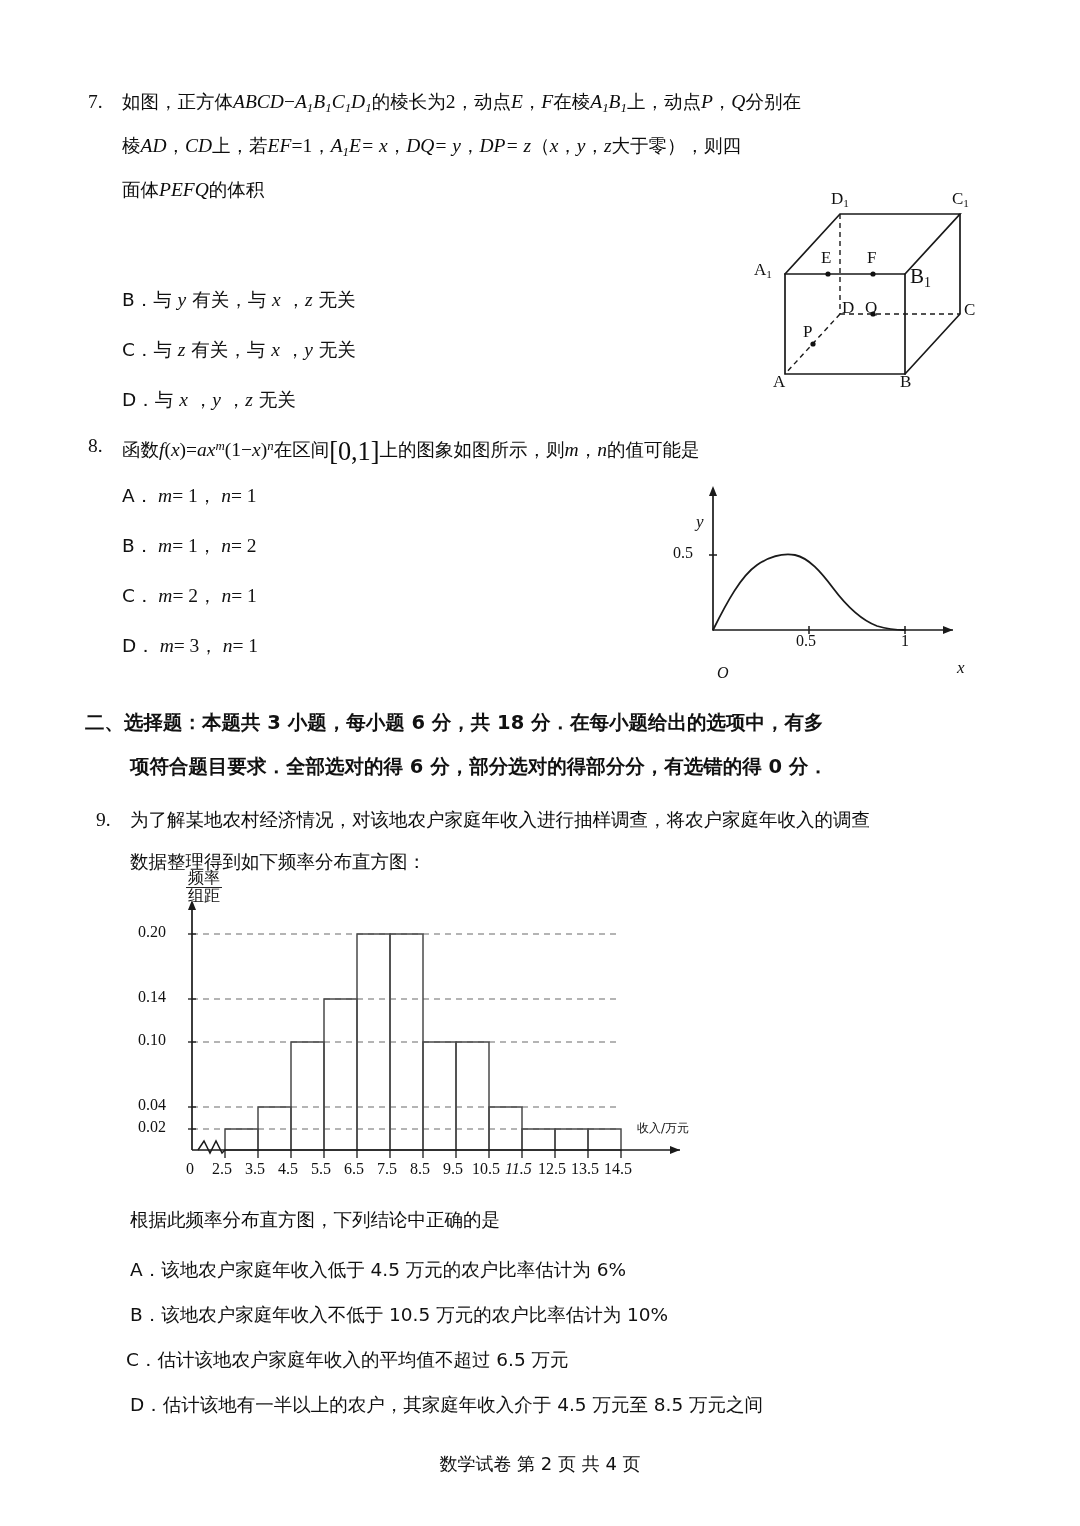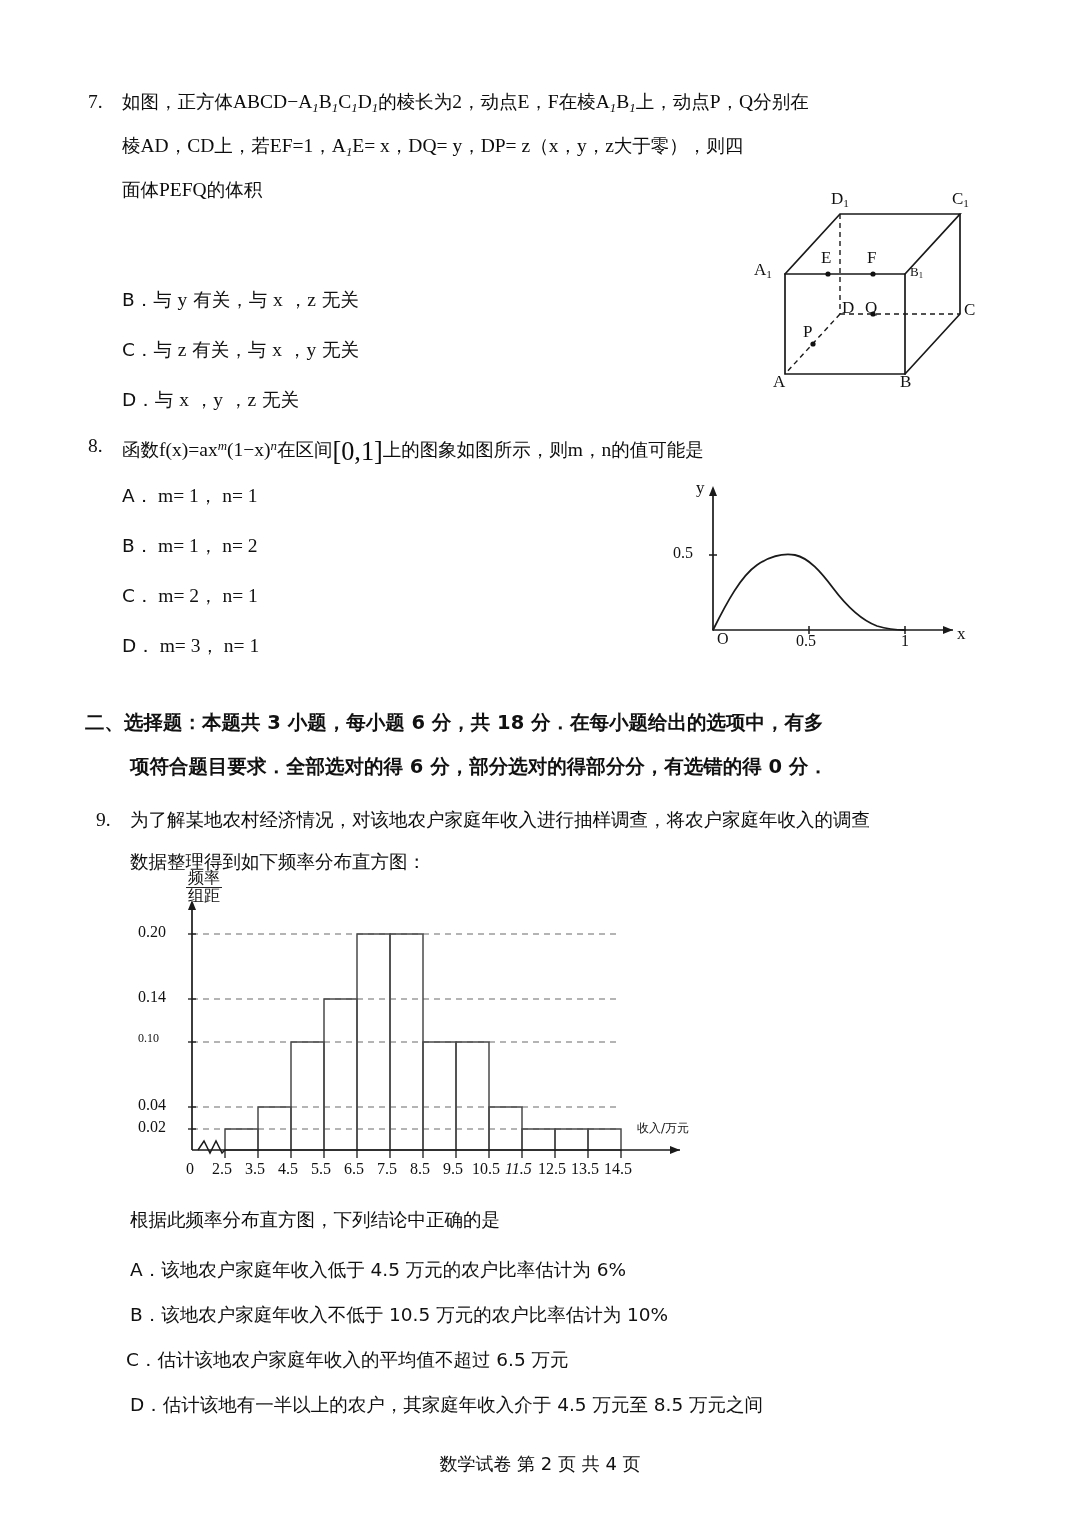--- a/index.html
+++ b/index.html
@@ -11,21 +11,21 @@
     color:#111111;
     position:relative;
     overflow:hidden;
   }
   .page{position:relative;width:1080px;height:1526px;}
 
   
   .q{position:absolute;font-size:19.5px;line-height:44px;color:#0d0d0d;}
   .qnum{position:absolute;font-size:19.5px;line-height:44px;}
   .opt{position:absolute;font-size:19.5px;line-height:44px;white-space:nowrap;}
-  .mi{font-family:"Liberation Serif","DejaVu Serif",serif;}
+  .mi{font-family:"Liberation Serif","DejaVu Serif",serif;font-style:italic;margin-top:34px;}
   .mn{font-family:"Liberation Serif","DejaVu Serif",serif;font-style:normal;}
   .sub{font-size:0.66em;vertical-align:-0.28em;font-style:italic;}
   .sup{font-size:0.66em;vertical-align:0.48em;font-style:italic;}
   .cjk{font-family:"DejaVu Sans","Liberation Sans",sans-serif;font-size:18.5px;}
 
   
   .sechead{position:absolute;font-size:19.5px;line-height:46px;font-weight:bold;}
 
   
   .brk{font-size:1.35em;font-style:normal;vertical-align:-0.13em;line-height:0;}
@@ -89,21 +89,21 @@
 
       <circle cx="83" cy="86" r="2.6" fill="#111"></circle>
       <circle cx="128" cy="86" r="2.6" fill="#111"></circle>
       <circle cx="68" cy="156" r="2.6" fill="#111"></circle>
       <circle cx="128" cy="126" r="2.6" fill="#111"></circle>
     </svg>
 
     <div style="position:absolute;left:86px;top:1px;font-size:17px;"><span class="mn">D</span><span class="sub" style="font-style:normal;">1</span></div>
     <div style="position:absolute;left:207px;top:1px;font-size:17px;"><span class="mn">C</span><span class="sub" style="font-style:normal;">1</span></div>
     <div style="position:absolute;left:9px;top:72px;font-size:17px;"><span class="mn">A</span><span class="sub" style="font-style:normal;">1</span></div>
-    <div style="position:absolute;left:165px;top:76px;font-size:13px;"><span class="mn">B</span><span class="sub" style="font-style:normal;">1</span></div>
+    <div style="position:absolute;left:165px;top:76px;font-size:21px;"><span class="mn">B</span><span class="sub" style="font-style:normal;">1</span></div>
     <div style="position:absolute;left:219px;top:112px;font-size:17px;" class="mn">C</div>
     <div style="position:absolute;left:97px;top:110px;font-size:17px;" class="mn">D</div>
     <div style="position:absolute;left:120px;top:110px;font-size:17px;" class="mn">Q</div>
     <div style="position:absolute;left:58px;top:134px;font-size:17px;" class="mn">P</div>
     <div style="position:absolute;left:76px;top:60px;font-size:17px;" class="mn">E</div>
     <div style="position:absolute;left:122px;top:60px;font-size:17px;" class="mn">F</div>
     <div style="position:absolute;left:28px;top:184px;font-size:17px;" class="mn">A</div>
     <div style="position:absolute;left:155px;top:184px;font-size:17px;" class="mn">B</div>
   </div>
 
@@ -228,21 +228,21 @@
       <span class="frac cjk" style="font-size:16px;">
         <span class="num">频率</span>
         <span class="den">组距</span>
       </span>
     </div>
 
     <div style="position:absolute;left:487px;top:248px;font-size:12px;" class="cjk">收入/万元</div>
 
     <div class="mn" style="position:absolute;left:-12px;top:51px;font-size:16px;">0.20</div>
     <div class="mn" style="position:absolute;left:-12px;top:116px;font-size:16px;">0.14</div>
-    <div class="mn" style="position:absolute;left:-12px;top:159px;font-size:12px;">0.10</div>
+    <div class="mn" style="position:absolute;left:-12px;top:159px;font-size:16px;">0.10</div>
     <div class="mn" style="position:absolute;left:-12px;top:224px;font-size:16px;">0.04</div>
     <div class="mn" style="position:absolute;left:-12px;top:246px;font-size:16px;">0.02</div>
 
     <div class="mn" style="position:absolute;left:36px;top:288px;font-size:16px;">0</div>
     <div class="mn" style="position:absolute;left:62px;top:288px;font-size:16px;">2.5</div>
     <div class="mn" style="position:absolute;left:95px;top:288px;font-size:16px;">3.5</div>
     <div class="mn" style="position:absolute;left:128px;top:288px;font-size:16px;">4.5</div>
     <div class="mn" style="position:absolute;left:161px;top:288px;font-size:16px;">5.5</div>
     <div class="mn" style="position:absolute;left:194px;top:288px;font-size:16px;">6.5</div>
     <div class="mn" style="position:absolute;left:227px;top:288px;font-size:16px;">7.5</div>

